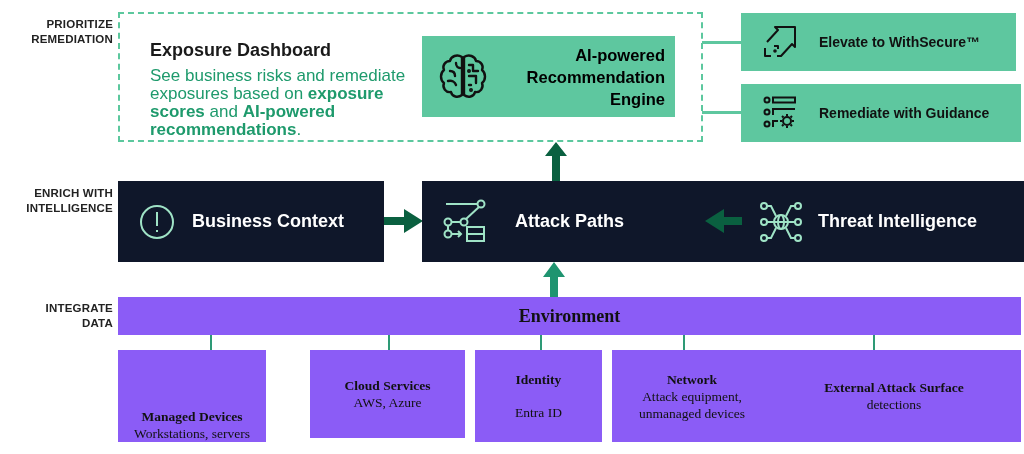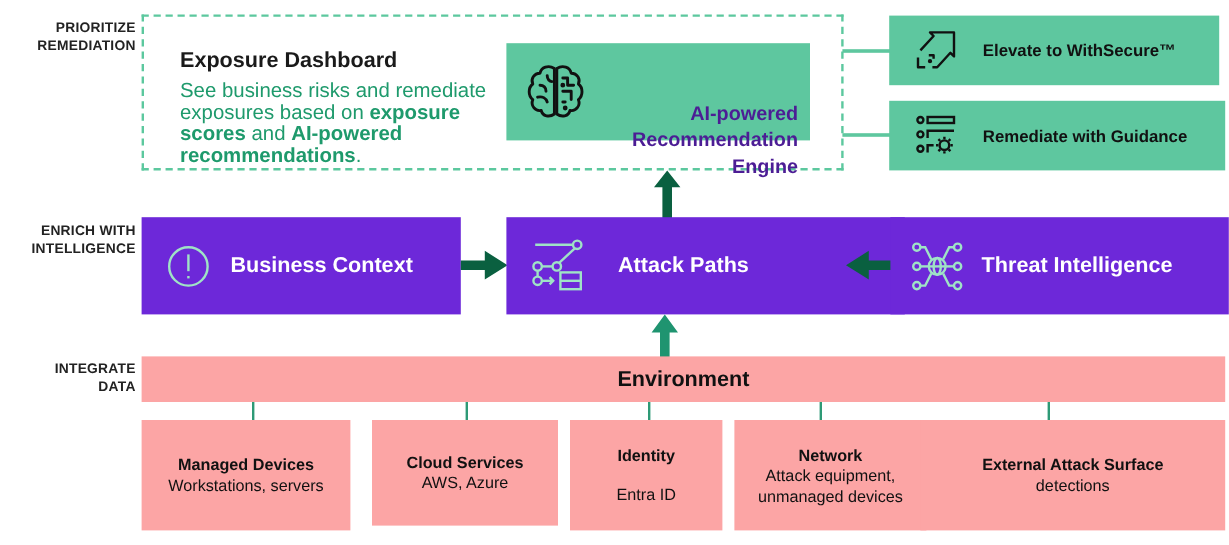--- a/index.html
+++ b/index.html
@@ -4,23 +4,23 @@
 <style>
   html,body{margin:0;padding:0;}
   body{width:1024px;height:454px;background:#ffffff;position:relative;overflow:hidden;font-family:"Liberation Sans",sans-serif;}
   .abs{position:absolute;box-sizing:border-box;}
   .row-label{position:absolute;right:911px;text-align:right;font-weight:bold;font-size:11.5px;line-height:15px;color:#222;letter-spacing:0.2px;white-space:nowrap;}
   .dashed{border:2.5px dashed #5cc89e;}
   .dash-title{position:absolute;left:150px;top:40px;font-size:18px;font-weight:bold;color:#1a1a1a;}
   .dash-desc{position:absolute;left:150px;top:67px;width:260px;font-size:17px;line-height:18px;color:#1e9a6c;}
   .dash-desc b{font-weight:bold;}
   .light{background:#5ec79f;}
-  .dark{background:#6d28d9;color:#fff;}
-  .mid{background:#fca5a5;}
-  .ai-text{position:absolute;right:10px;top:8px;text-align:right;font-size:16.5px;font-weight:bold;line-height:22px;color:#4c1d95;margin-top:40px;}
+  .dark{background:#0f172a;color:#fff;}
+  .mid{background:#8b5cf6;font-family:Liberation Serif, serif;}
+  .ai-text{position:absolute;right:10px;top:8px;text-align:right;font-size:16.5px;font-weight:bold;line-height:22px;color:#000000;}
   .side-text{position:absolute;left:78px;top:0;height:100%;display:flex;align-items:center;font-size:14px;font-weight:bold;color:#111;}
   .big-text{position:absolute;display:flex;align-items:center;height:100%;top:0;font-size:18px;font-weight:bold;color:#fff;}
   .env-text{position:absolute;left:0;right:0;top:0;height:100%;display:flex;align-items:center;justify-content:center;font-size:18px;font-weight:bold;color:#111;}
   .src{display:flex;flex-direction:column;justify-content:center;align-items:center;text-align:center;color:#111;font-size:13.5px;line-height:17px;}
   .src .t{font-weight:bold;}
   .conn{position:absolute;background:#5ec79f;}
   .vline{position:absolute;width:2px;background:#2e9a76;}
   svg{position:absolute;overflow:visible;}
 </style>
 </head>
@@ -156,21 +156,21 @@
 <div class="abs mid" style="left:118px;top:297px;width:903px;height:38px;">
   <div class="env-text">Environment</div>
 </div>
 
 <div class="vline" style="left:210px;top:335px;height:15px;"></div>
 <div class="vline" style="left:388px;top:335px;height:15px;"></div>
 <div class="vline" style="left:540px;top:335px;height:15px;"></div>
 <div class="vline" style="left:683px;top:335px;height:15px;"></div>
 <div class="vline" style="left:873px;top:335px;height:15px;"></div>
 
-<div class="abs mid src" style="left:118px;top:350px;width:174px;height:92px;">
+<div class="abs mid src" style="left:118px;top:350px;width:148px;height:92px;justify-content:flex-end;">
   <div class="t">Managed Devices</div>
   <div>Workstations, servers</div>
 </div>
 <div class="abs mid src" style="left:310px;top:350px;width:155px;height:88px;">
   <div class="t">Cloud Services</div>
   <div>AWS, Azure</div>
 </div>
 <div class="abs mid src" style="left:475px;top:350px;width:127px;height:92px;gap:16px;">
   <div class="t">Identity</div>
   <div>Entra ID</div>

